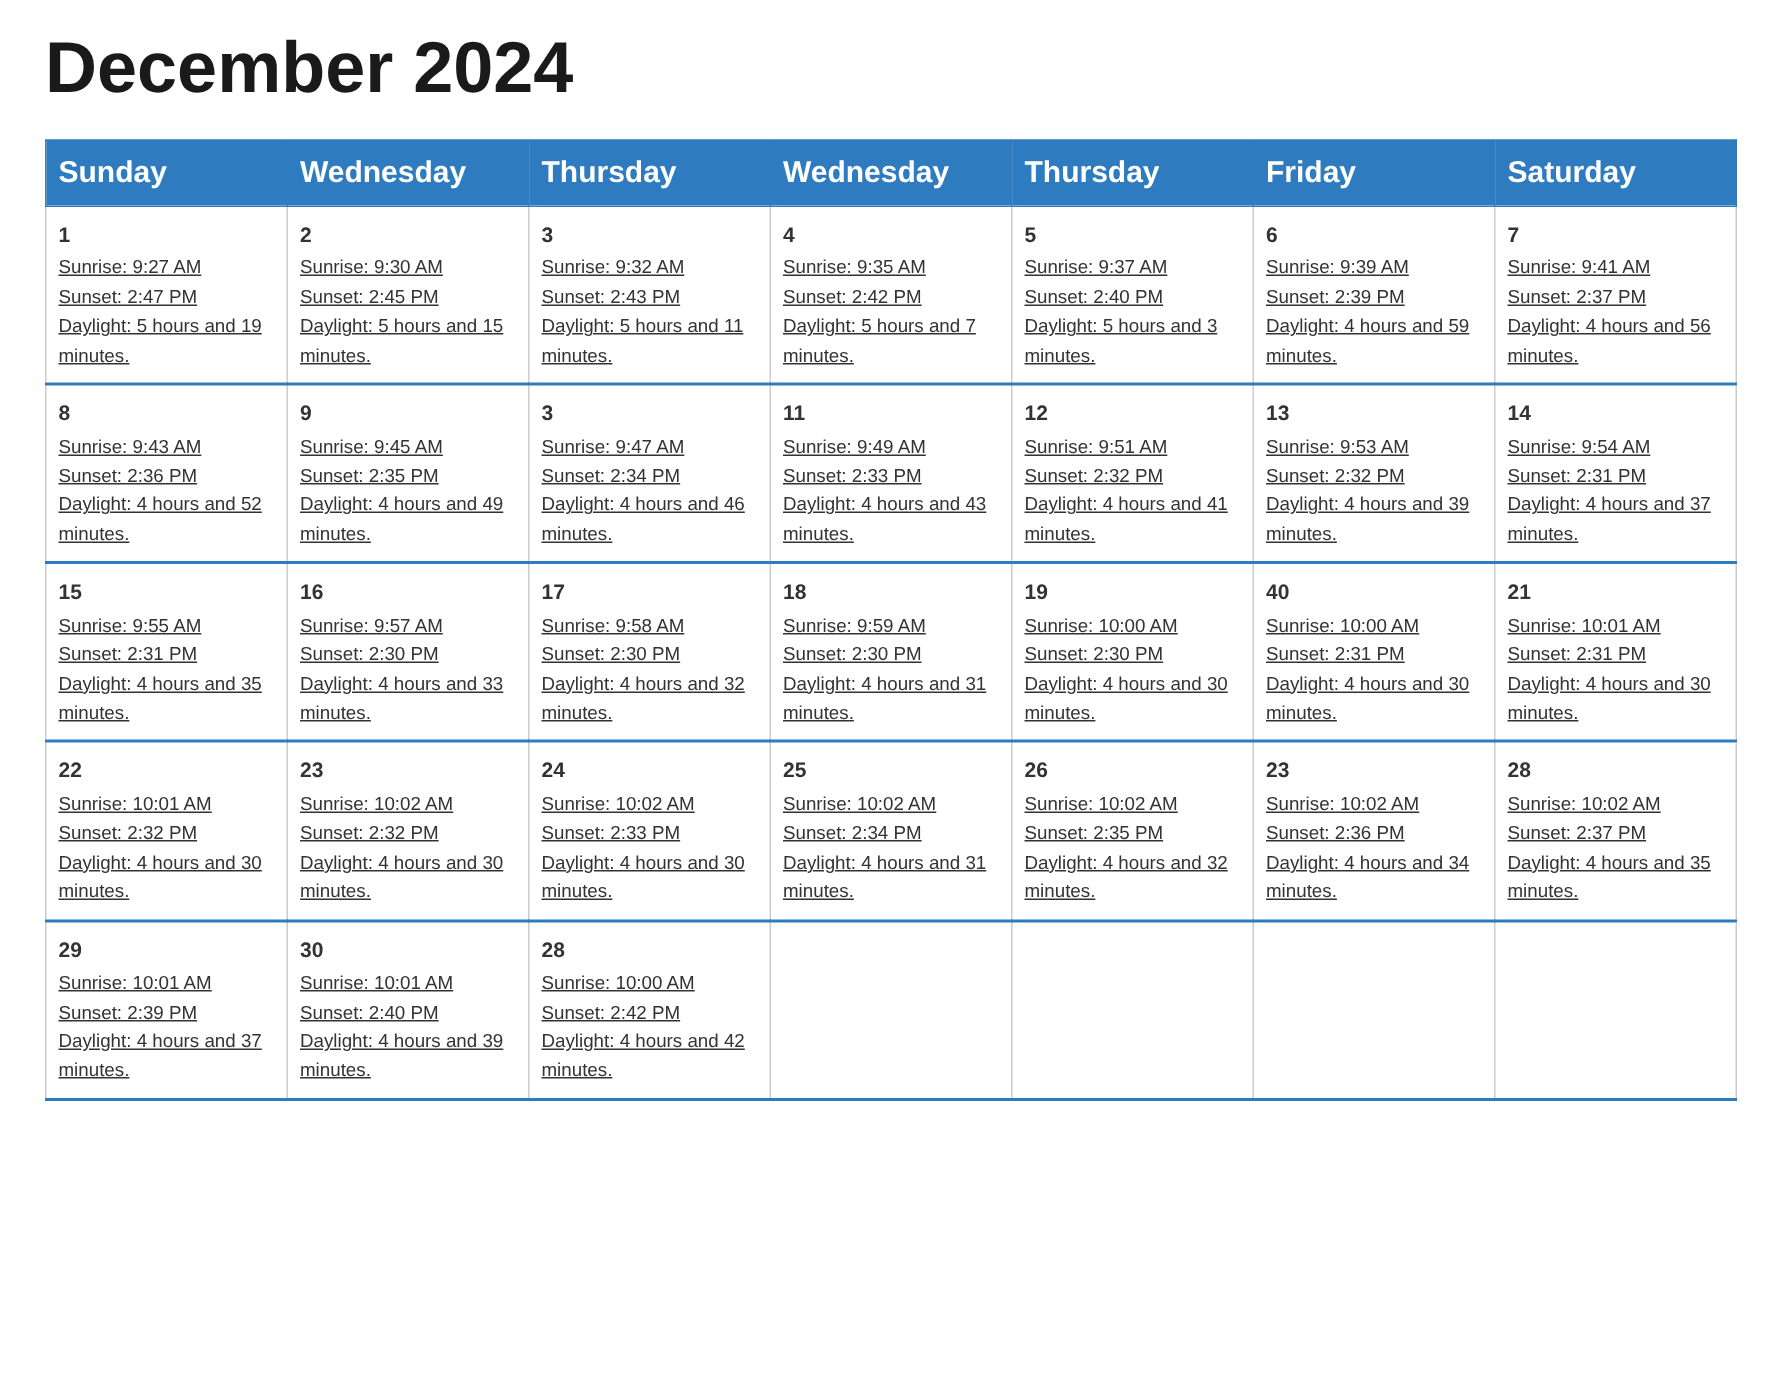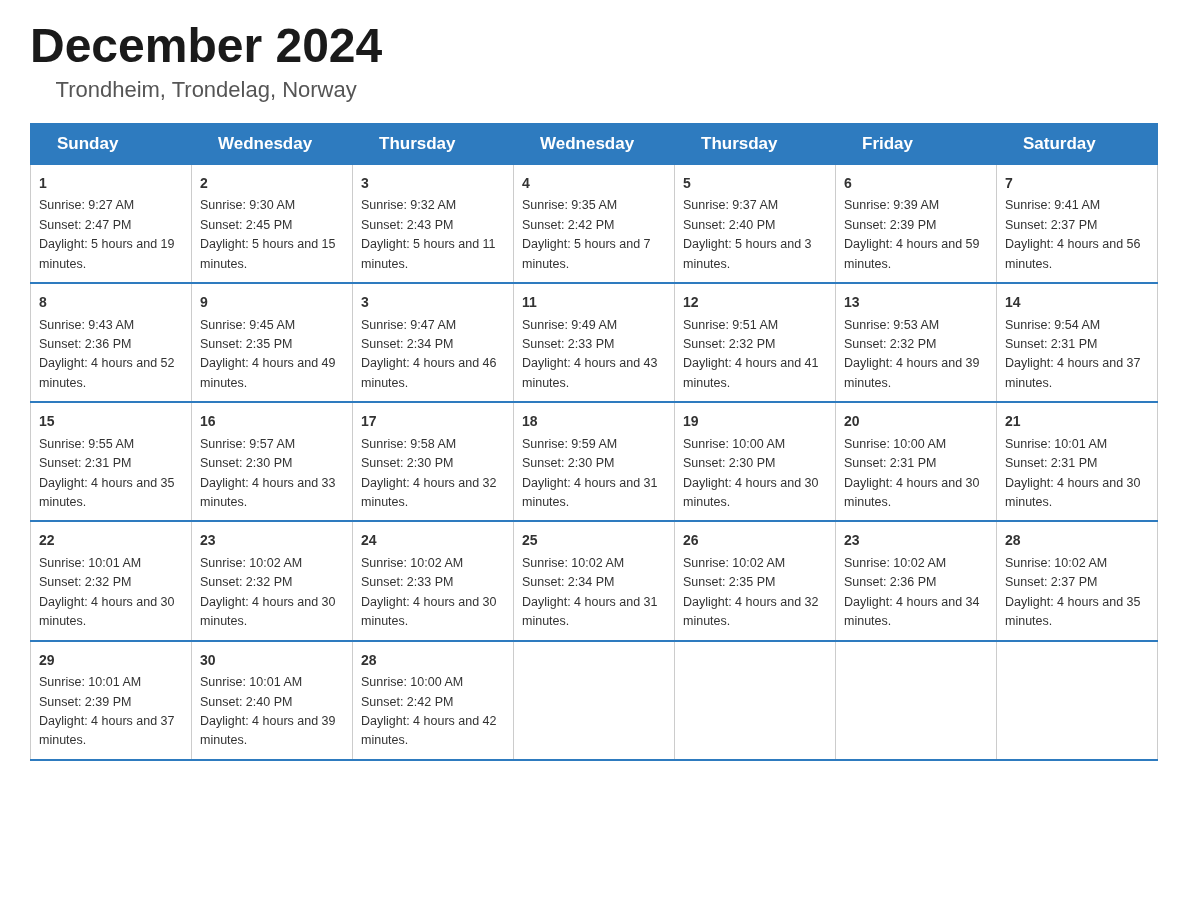--- a/index.html
+++ b/index.html
@@ -34,44 +34,44 @@
       border-bottom: 20px solid #1e6bb8;
       display: inline-block;
       margin: 0 2px;
     }
     .logo-blue {
       color: #1e6bb8;
       font-size: 22px;
       font-weight: bold;
     }
     .title-section {
-      text-align: center;
+      text-align: right;
     }
     .month-title {
       font-size: 48px;
       font-weight: bold;
       color: #1a1a1a;
       line-height: 1.1;
     }
     .location-title {
       font-size: 22px;
       color: #555;
       margin-top: 4px;
     }
     table {
       width: 100%;
       border-collapse: collapse;
       table-layout: fixed;
     }
     thead th {
       background: #2e7bbf;
       color: #fff;
-      padding: 10px 26px;
+      padding: 10px 8px;
       text-align: left;
-      font-size: 17px;
+      font-size: 20px;
       font-weight: bold;
       border: 1px solid #2e7bbf;
     }
     tbody td {
       vertical-align: top;
       padding: 8px;
       border: 1px solid #ccc;
       font-size: 12.5px;
       line-height: 1.55;
       min-height: 90px;
@@ -81,32 +81,32 @@
       border-bottom: 2px solid #2e7bbf;
     }
     .day-num {
       font-size: 14px;
       font-weight: bold;
       display: block;
       margin-bottom: 2px;
     }
     .day-info {
       color: #333;
+      text-decoration: underline;
     }
     td.empty {
       background: #fff;
     }
   </style>
 </head>
 <body>
 
 <div class="header">
   <div class="title-section">
     <div class="month-title">December 2024</div>
-    <div class="location-title">Trondheim, Trondelag, Norway</div>
   </div>
 </div>
 
 <table>
   <thead>
     <tr id="header-row">
         <th>Sunday</th>
         <th>Wednesday</th>
         <th>Thursday</th>
         <th>Wednesday</th>
@@ -191,21 +191,21 @@
       </td>
         <td>
         <span class="day-num">18</span>
         <span class="day-info">Sunrise: 9:59 AM<br>Sunset: 2:30 PM<br>Daylight: 4 hours and 31 minutes.</span>
       </td>
         <td>
         <span class="day-num">19</span>
         <span class="day-info">Sunrise: 10:00 AM<br>Sunset: 2:30 PM<br>Daylight: 4 hours and 30 minutes.</span>
       </td>
         <td>
-        <span class="day-num">20</span>
+        <span class="day-num">40</span>
         <span class="day-info">Sunrise: 10:00 AM<br>Sunset: 2:31 PM<br>Daylight: 4 hours and 30 minutes.</span>
       </td>
         <td>
         <span class="day-num">21</span>
         <span class="day-info">Sunrise: 10:01 AM<br>Sunset: 2:31 PM<br>Daylight: 4 hours and 30 minutes.</span>
       </td>
       </tr>
       <tr>
         <td>
         <span class="day-num">22</span>

